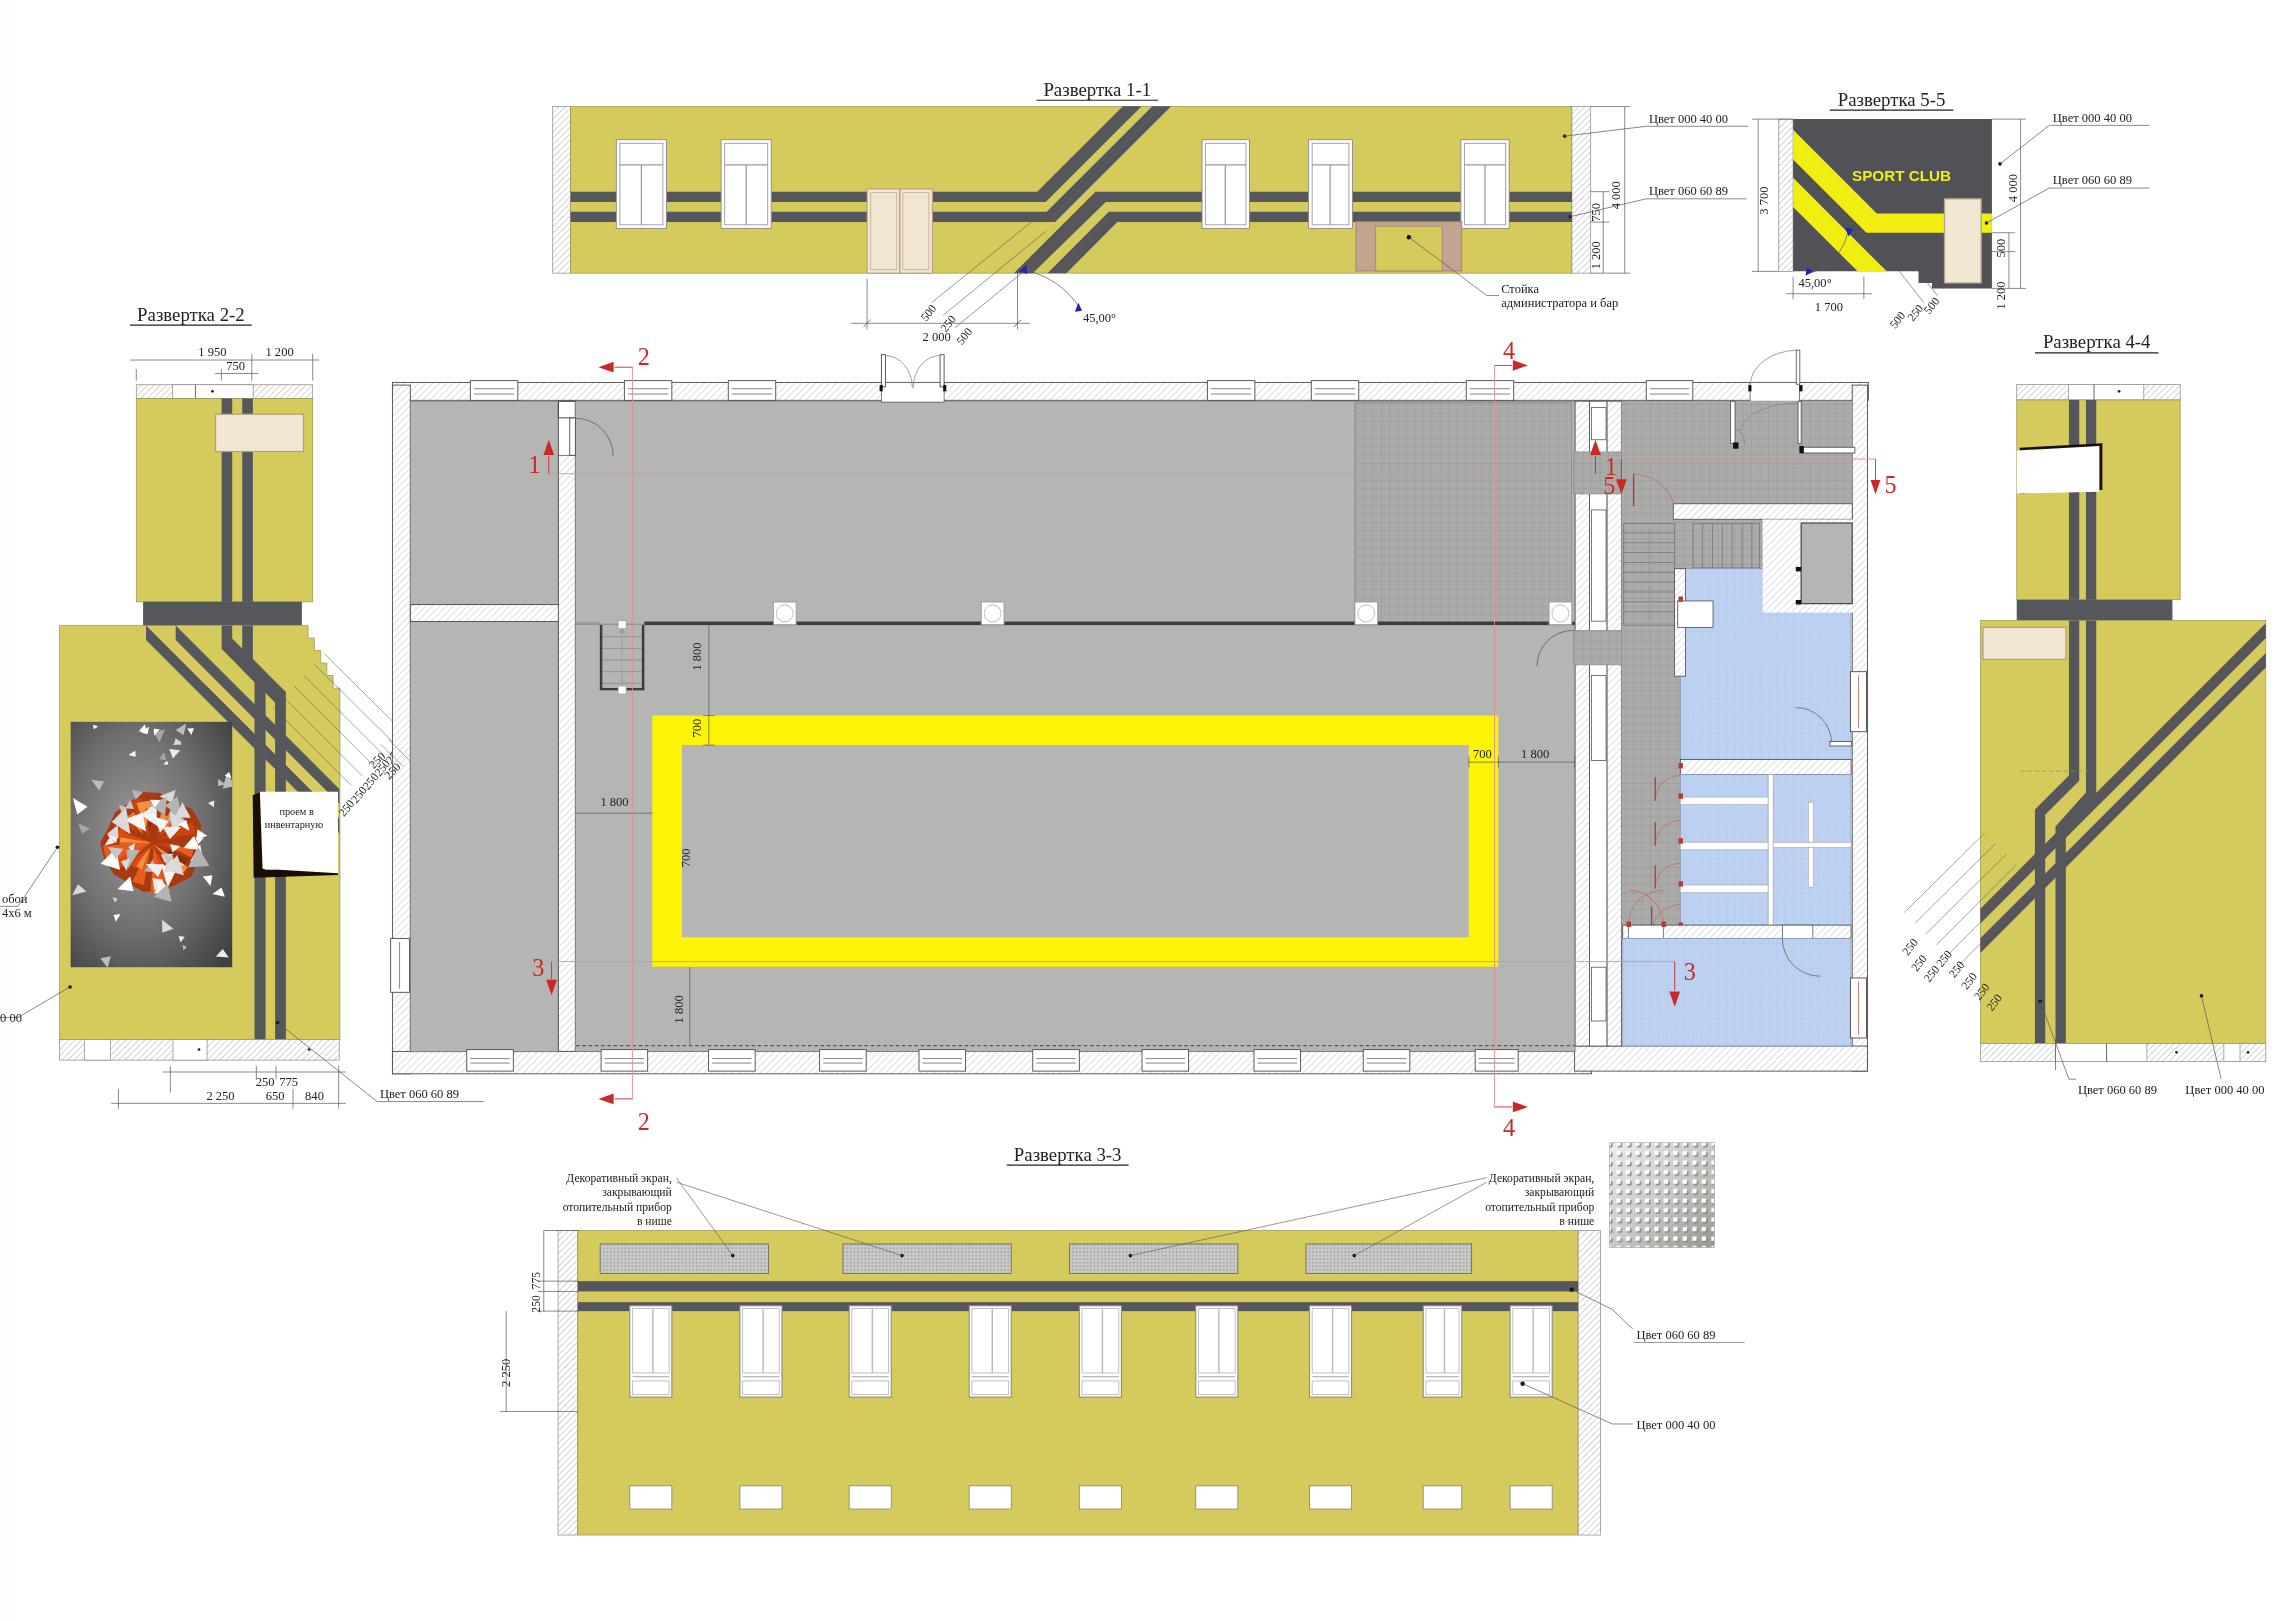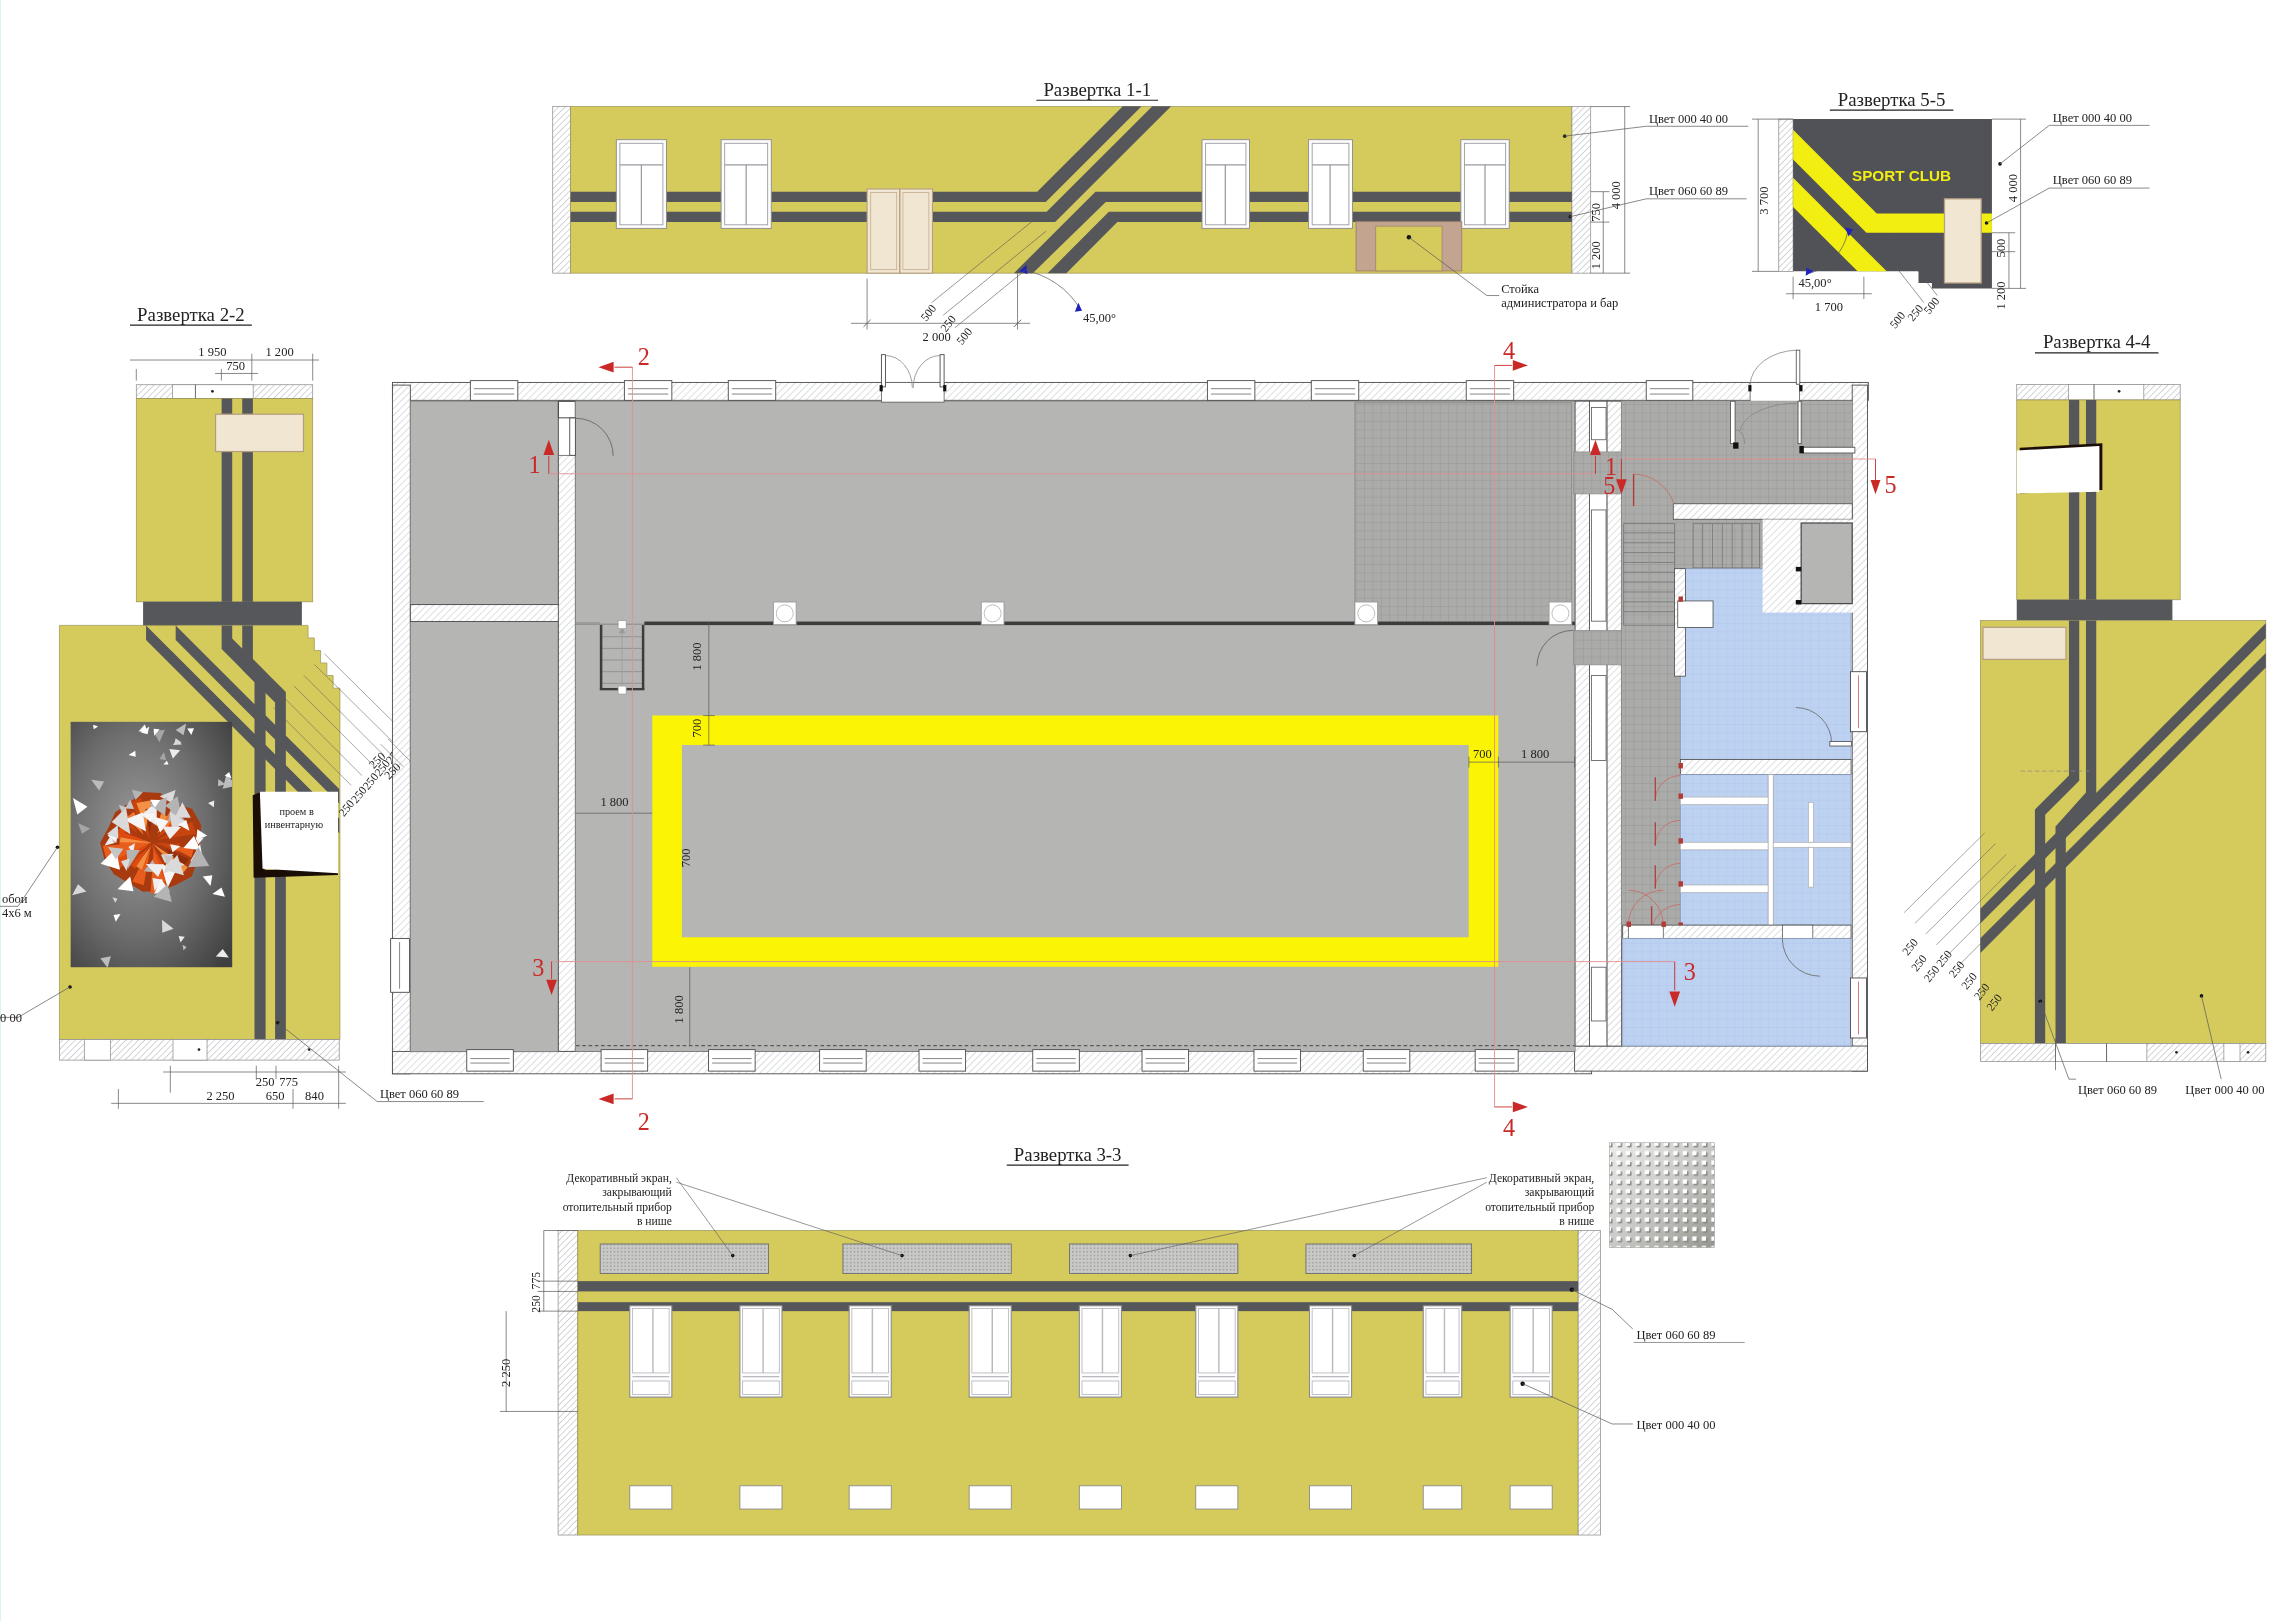--- a/index.html
+++ b/index.html
@@ -1,16 +1,16 @@
 <!DOCTYPE html>
 <html style="font-size:14.3px"><head>
 <meta charset="utf-8">
 <style>
 html,body{margin:0;padding:0;background:#fff;}
-#page{position:relative;width:2293px;height:1621px;background:#22c55e;overflow:hidden;}
+#page{position:relative;width:2293px;height:1621px;background:#fef9c3;overflow:hidden;}
 text{font-family:"Liberation Serif",serif;fill:#222;}
 .t20{font-size:21px;}
 .dim{font-size:14px;}
 .dim13{font-size:13px;}
 .red{fill:#c92a28;font-size:27px;}
 .cvet{font-size:14px;}
 </style>
 </head>
 <body>
 <div id="page">

